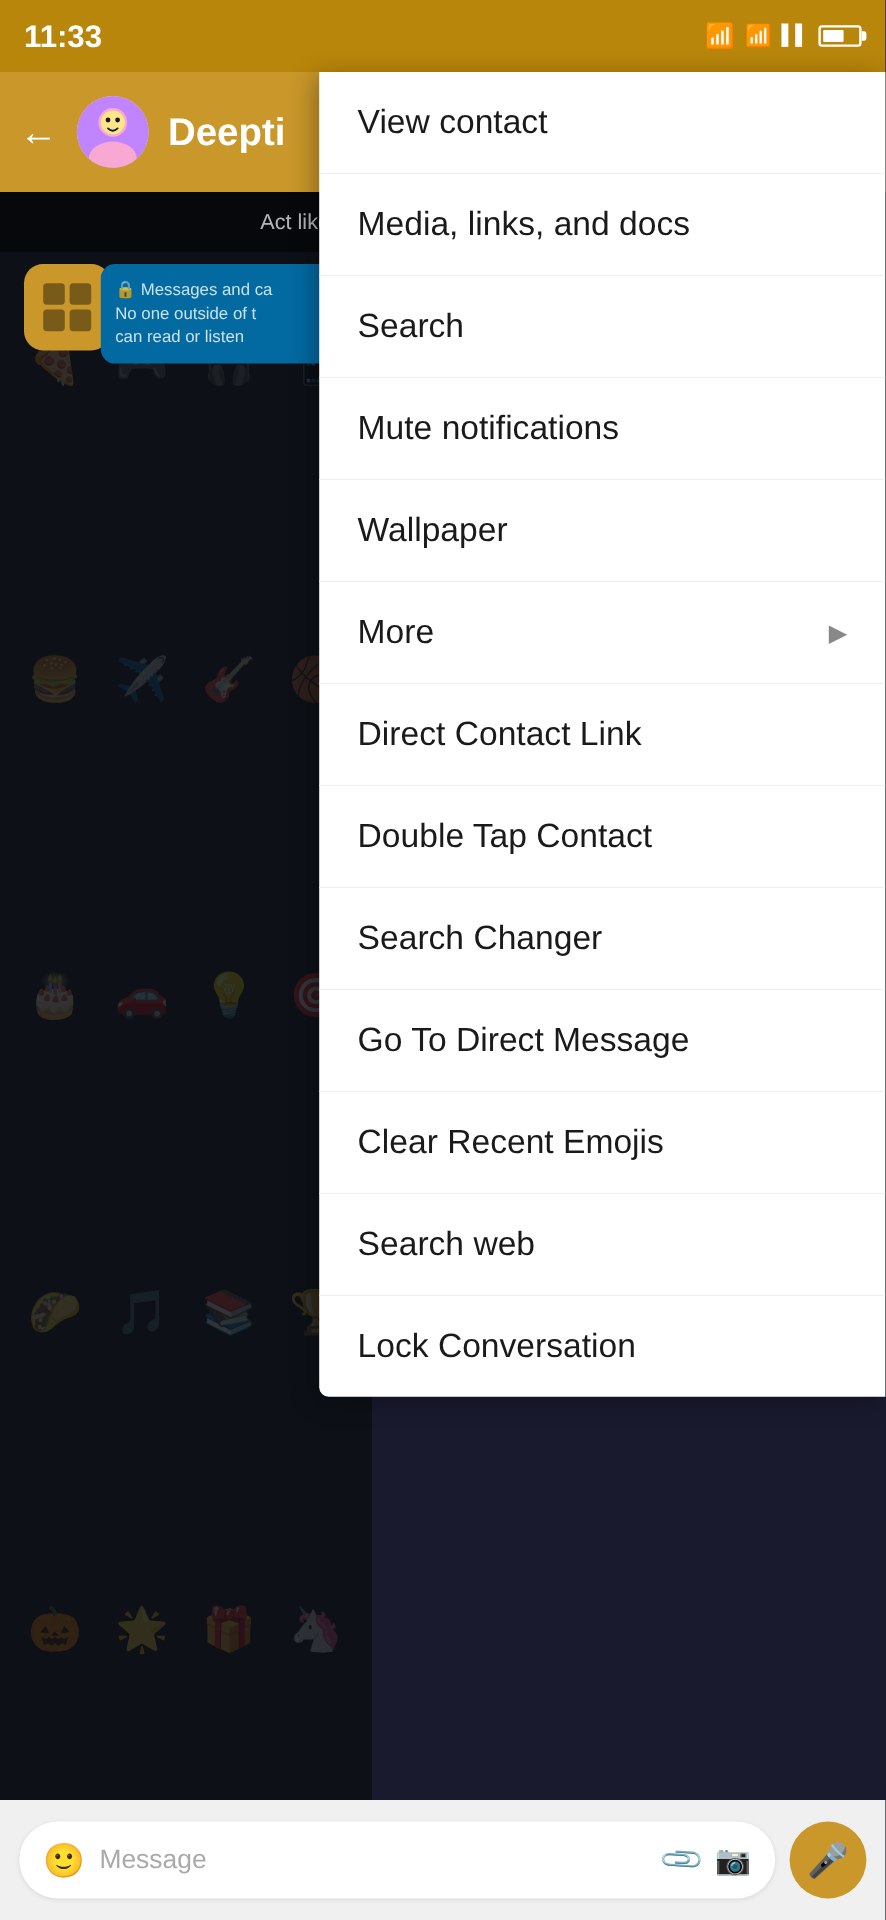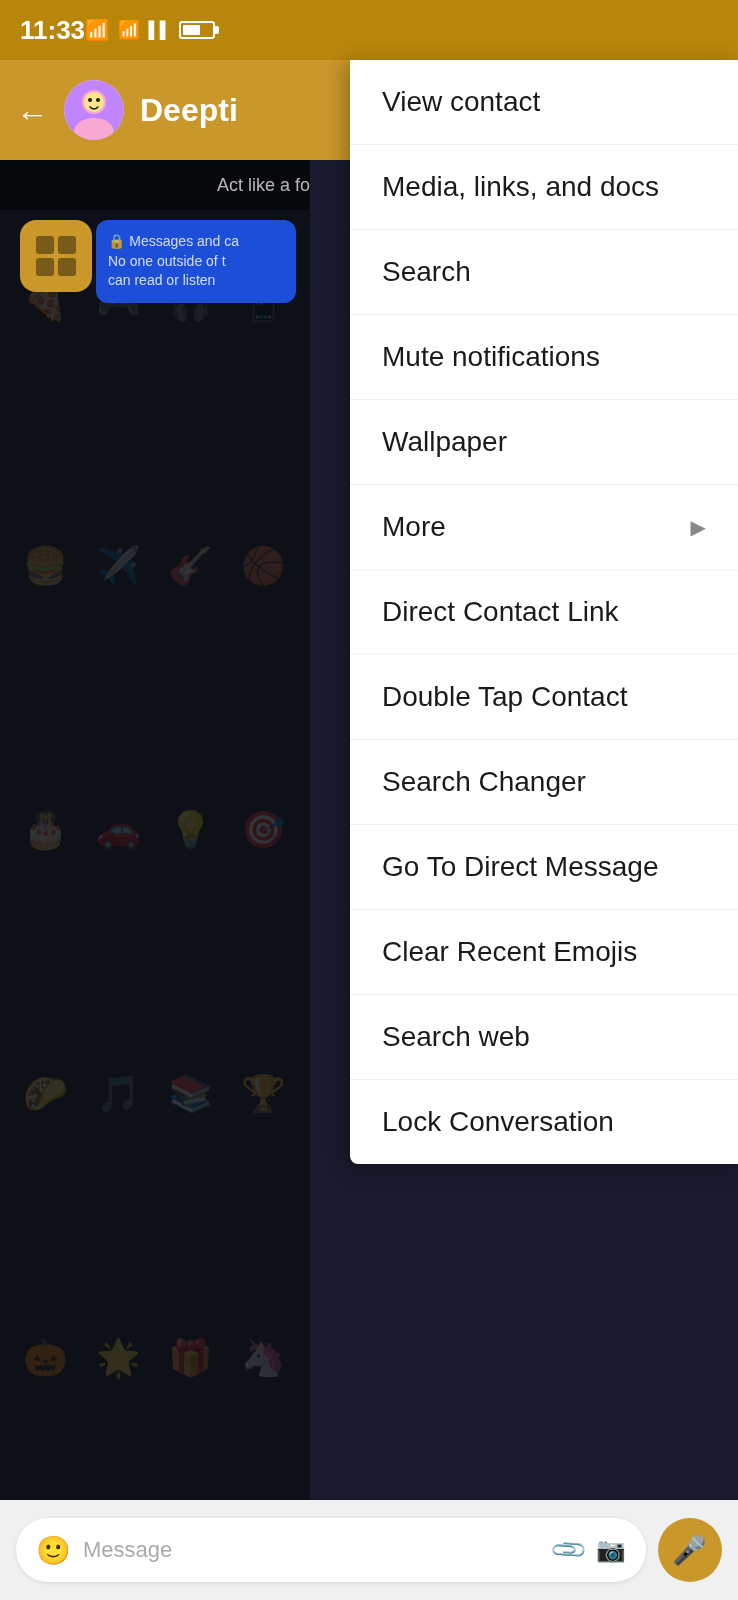--- a/index.html
+++ b/index.html
@@ -14,21 +14,21 @@
     }
 
     
     .status-bar {
       position: absolute;
       top: 0; left: 0; right: 0;
       height: 60px;
       background: #b8860b;
       display: flex;
       align-items: center;
-      justify-content: flex-start;
+      justify-content: space-between;
       padding: 0 20px;
       z-index: 10;
     }
     .status-time {
       color: white;
       font-size: 26px;
       font-weight: 600;
     }
     .status-icons {
       display: flex;
@@ -165,39 +165,39 @@
       width: 18px;
       height: 18px;
       background: rgba(0,0,0,0.4);
       border-radius: 3px;
     }
 
     
     .enc-bubble {
       position: absolute;
       top: 220px;
-      left: 96px;
+      left: 84px;
       width: 200px;
-      background: #1d4ed8;
+      background: #0369a1;
       border-radius: 12px;
       padding: 12px;
       z-index: 5;
     }
     .enc-text {
       color: rgba(255,255,255,0.8);
       font-size: 14px;
       line-height: 1.4;
     }
 
     
     .dropdown-menu {
       position: absolute;
       top: 60px;
       right: 0;
-      width: 388px;
+      width: 472px;
       background: white;
       z-index: 100;
       border-radius: 0 0 0 8px;
       box-shadow: -4px 4px 20px rgba(0,0,0,0.3);
       overflow-y: auto;
     }
     .menu-item {
       padding: 26px 32px;
       font-size: 28px;
       color: #1a1a1a;

